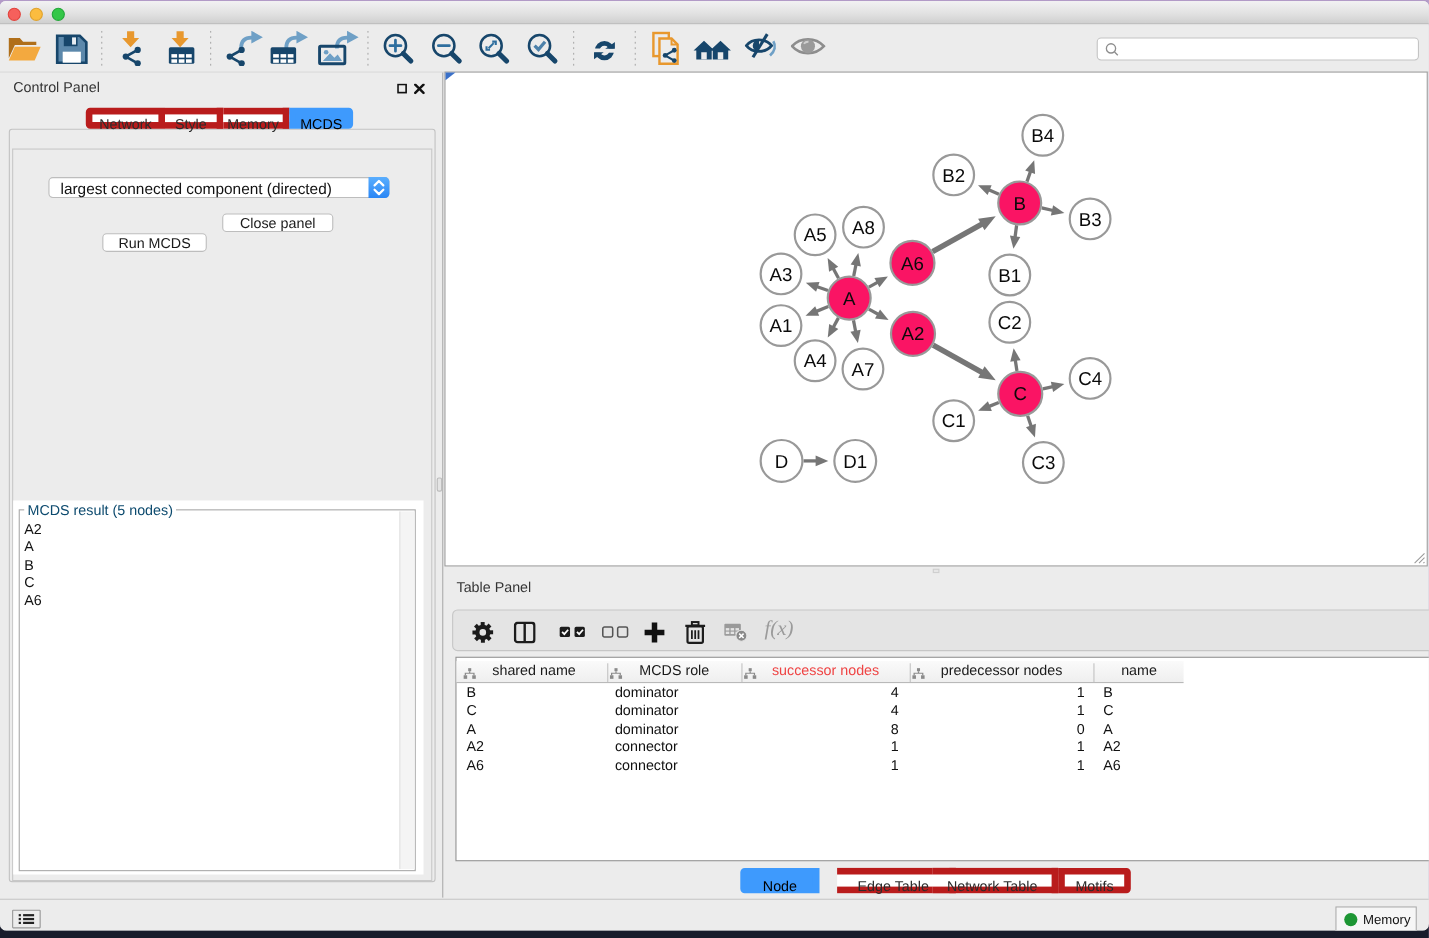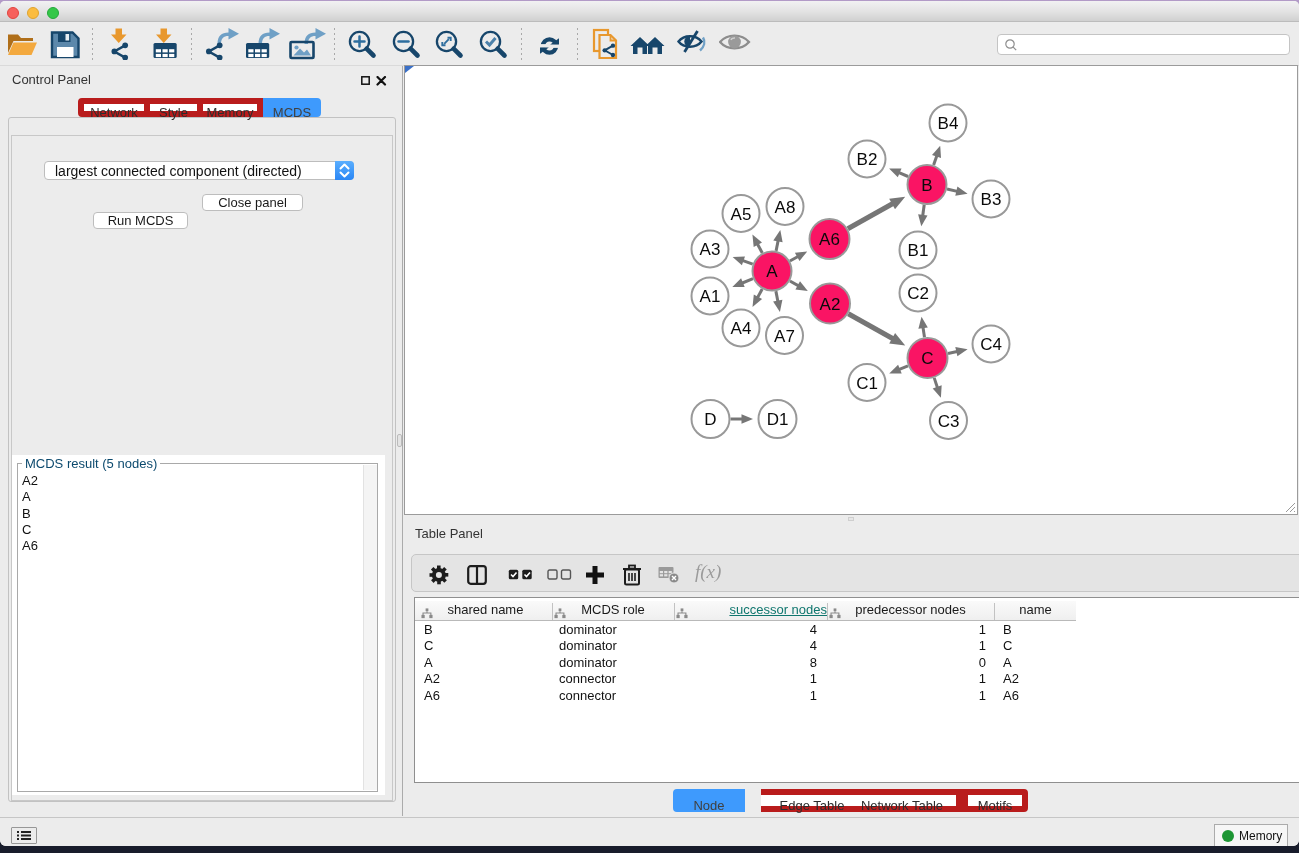--- a/index.html
+++ b/index.html
@@ -10,21 +10,21 @@
 .deskbottom { position:absolute; left:0; top:840px; width:1299px; height:13px; background:#181c2b; }
 .titlebar { position:absolute; left:0; top:0; width:1299px; height:21px; background:linear-gradient(#f2f1f3,#e2e2e2 55%,#d0d0d0); border-bottom:1px solid #bcbcbc; }
 .tl { position:absolute; top:6px; width:12px; height:12px; border-radius:50%; }
 .title-text { position:absolute; top:2.5px; width:100%; text-align:center; font-size:14px; color:#434343; }
 .toolbar { position:absolute; left:0; top:22px; width:1299px; height:42px; background:#ececec; }
 .tsep { position:absolute; top:5px; height:32px; width:1px; background-image:linear-gradient(#a9a9a9 2px, transparent 2px); background-size:1px 5px; }
 .searchbox { position:absolute; left:997px; top:11px; width:293px; height:21px; background:#fff; border:1px solid #c4c4c4; border-radius:4px; }
 .icon { position:absolute; top:5px; }
 .panel-title { font-size:13px; color:#343434; }
 .tab { position:absolute; background:#fff; border:6px solid #b91c1c; font-size:13px; color:#2c2c2c; text-align:center; line-height:17px; }
-.tabsel { background:#3e9afd; color:#404040; border-color:#3e9afd; }
+.tabsel { background:#3e9afd; color:#000000; border-color:#3e9afd; }
 .btnw { position:absolute; background:#fff; border:1px solid #bdbdbd; border-radius:4px; font-size:13px; color:#1a1a1a; text-align:center; }
 </style>
 </head>
 <body>
 <div class="appwin">
   <div class="titlebar">
     <div class="tl" style="left:7px; background:#f6605c; border:0.5px solid #e2443e;"></div>
     <div class="tl" style="left:27px; background:#fbbc3f; border:0.5px solid #e0a32e;"></div>
     <div class="tl" style="left:47px; background:#34c748; border:0.5px solid #24a83a;"></div>
   </div>
@@ -376,21 +376,21 @@
       <div style="position:absolute;left:137px;top:4px;width:122px;text-align:center;font-size:13px;color:#1a1a1a;">MCDS role</div>
       <div style="position:absolute;left:259px;top:5px;width:1px;height:17px;background:#c2c2c2;"></div>
       <div style="position:absolute;left:261px;top:7px;"><svg width="12" height="11" viewBox="0 0 13 11">
             <g fill="#8a8a8a">
               <rect x="5" y="0" width="3" height="3"></rect>
               <rect x="0.5" y="7" width="3.5" height="3.5"></rect>
               <rect x="9" y="7" width="3.5" height="3.5"></rect>
               <path d="M6.5 3 L6.5 5 M2.2 7 L2.2 5 L10.7 5 L10.7 7" stroke="#8a8a8a" fill="none" stroke-width="1.2"></path>
             </g>
           </svg></div>
-      <div style="position:absolute;left:259px;top:4px;width:153px;text-align:right;font-size:13px;color:#0f766e;text-decoration:underline;">successor nodes</div>
+      <div style="position:absolute;left:259px;top:4px;width:153px;text-align:center;font-size:13px;color:#ef4444;">successor nodes</div>
       <div style="position:absolute;left:412px;top:5px;width:1px;height:17px;background:#c2c2c2;"></div>
       <div style="position:absolute;left:414px;top:7px;"><svg width="12" height="11" viewBox="0 0 13 11">
             <g fill="#8a8a8a">
               <rect x="5" y="0" width="3" height="3"></rect>
               <rect x="0.5" y="7" width="3.5" height="3.5"></rect>
               <rect x="9" y="7" width="3.5" height="3.5"></rect>
               <path d="M6.5 3 L6.5 5 M2.2 7 L2.2 5 L10.7 5 L10.7 7" stroke="#8a8a8a" fill="none" stroke-width="1.2"></path>
             </g>
           </svg></div>
       <div style="position:absolute;left:412px;top:4px;width:167px;text-align:center;font-size:13px;color:#1a1a1a;">predecessor nodes</div>

